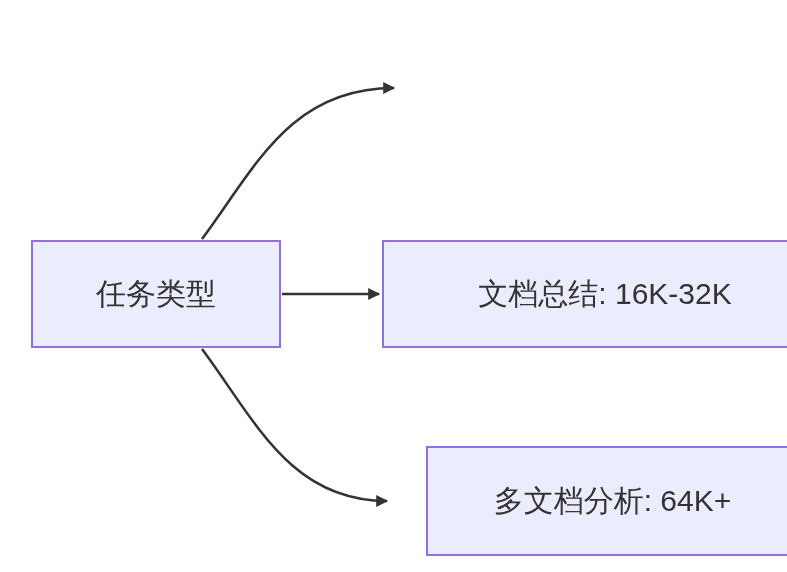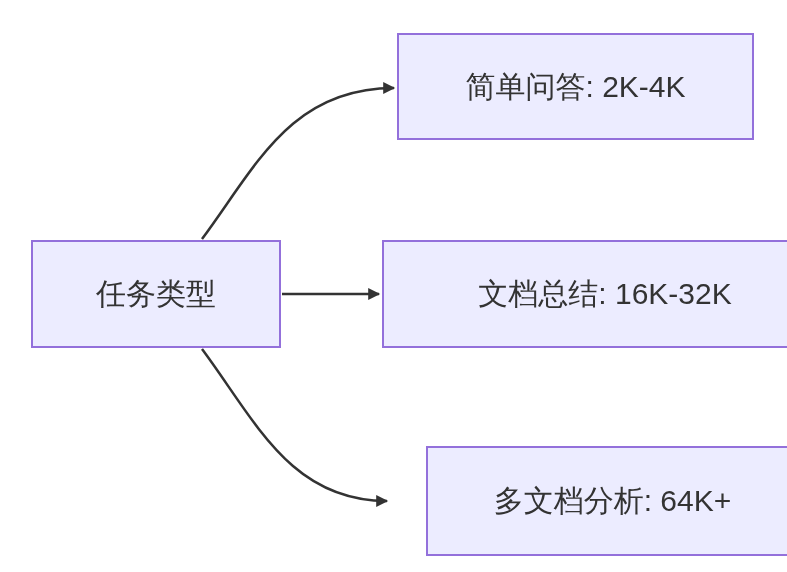--- a/index.html
+++ b/index.html
@@ -69,23 +69,20 @@
 
     <path class="edge" d="M282,294 L379,294" marker-end="url(#arrowhead)"></path>
 
     <path class="edge" d="M202,349 C255,420 290,501 387,501" marker-end="url(#arrowhead)"></path>
   </svg>
 
   <div class="node node-root">
     <span class="node-label">任务类型</span>
   </div>
 
-  <div class="node node-qa">
-    <span class="node-label">简单问答: 2K-4K</span>
-  </div>
 
   <div class="node node-summary">
     <span class="node-label">文档总结: 16K-32K</span>
   </div>
 
   <div class="node node-multidoc">
     <span class="node-label">多文档分析: 64K+</span>
   </div>
 
 </div>

